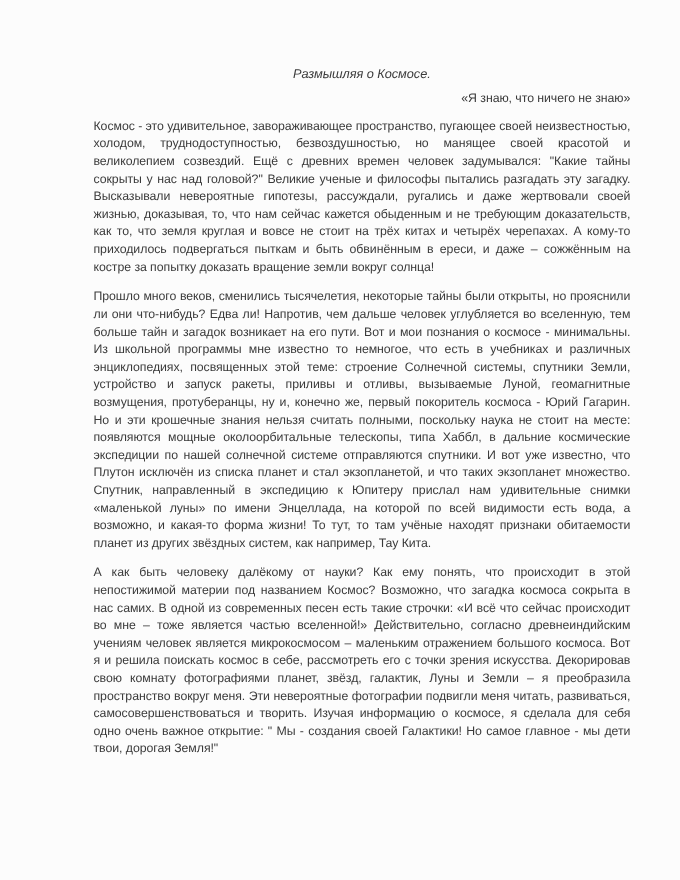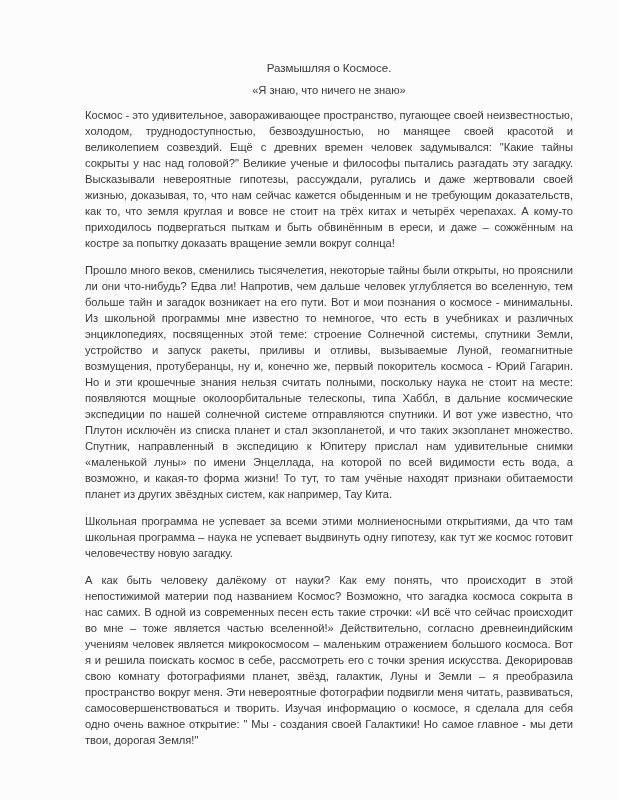--- a/index.html
+++ b/index.html
@@ -29,23 +29,24 @@
     font-size: 11.2px;
     line-height: 16px;
     letter-spacing: -0.05px;
   }
   .title {
     font-size: 11.6px;
     font-weight: 400;
     text-align: center;
     margin: 0 0 6px 0;
     line-height: 16px;
+    font-style: italic;
   }
   .epigraph {
-    text-align: center;
+    text-align: right;
     margin: 0 0 9px 0;
   }
   .attribution {
     text-align: right;
     margin: 0 0 14px 0;
   }
   .para {
     text-align: justify;
     text-justify: inter-word;
     hyphens: none;
@@ -57,16 +58,15 @@
 </style>
 </head>
 <body>
 
 <div class="page">
   <div class="content">
     <h1 class="title">Размышляя о Космосе.</h1>
     <div class="epigraph">«Я знаю, что ничего не знаю»</div>
     <p class="para">Космос - это удивительное, завораживающее пространство, пугающее своей неизвестностью, холодом, труднодоступностью, безвоздушностью, но манящее своей красотой и великолепием созвездий. Ещё с древних времен человек задумывался: "Какие тайны сокрыты у нас над головой?" Великие ученые и философы пытались разгадать эту загадку. Высказывали невероятные гипотезы, рассуждали, ругались и даже жертвовали своей жизнью, доказывая, то, что нам сейчас кажется обыденным и не требующим доказательств, как то, что земля круглая и вовсе не стоит на трёх китах и четырёх черепахах. А кому-то приходилось подвергаться пыткам и быть обвинённым в ереси, и даже – сожжённым на костре за попытку доказать вращение земли вокруг солнца!</p>
     <p class="para">Прошло много веков, сменились тысячелетия, некоторые тайны были открыты, но прояснили ли они что-нибудь? Едва ли! Напротив, чем дальше человек углубляется во вселенную, тем больше тайн и загадок возникает на его пути. Вот и мои познания о космосе - минимальны. Из школьной программы мне известно то немногое, что есть в учебниках и различных энциклопедиях, посвященных этой теме: строение Солнечной системы, спутники Земли, устройство и запуск ракеты, приливы и отливы, вызываемые Луной, геомагнитные возмущения, протуберанцы, ну и, конечно же, первый покоритель космоса - Юрий Гагарин. Но и эти крошечные знания нельзя считать полными, поскольку наука не стоит на месте: появляются мощные околоорбитальные телескопы, типа Хаббл, в дальние космические экспедиции по нашей солнечной системе отправляются спутники. И вот уже известно, что Плутон исключён из списка планет и стал экзопланетой, и что таких экзопланет множество. Спутник, направленный в экспедицию к Юпитеру прислал нам удивительные снимки «маленькой луны» по имени Энцеллада, на которой по всей видимости есть вода, а возможно, и какая-то форма жизни! То тут, то там учёные находят признаки обитаемости планет из других звёздных систем, как например, Тау Кита.</p>
-    <p class="para">Школьная программа не успевает за всеми этими молниеносными открытиями, да что там школьная программа – наука не успевает выдвинуть одну гипотезу, как тут же космос готовит человечеству новую загадку.</p>
     <p class="para">А как быть человеку далёкому от науки? Как ему понять, что происходит в этой непостижимой материи под названием Космос? Возможно, что загадка космоса сокрыта в нас самих. В одной из современных песен есть такие строчки: «И всё что сейчас происходит во мне – тоже является частью вселенной!» Действительно, согласно древнеиндийским учениям человек является микрокосмосом – маленьким отражением большого космоса. Вот я и решила поискать космос в себе, рассмотреть его с точки зрения искусства. Декорировав свою комнату фотографиями планет, звёзд, галактик, Луны и Земли – я преобразила пространство вокруг меня. Эти невероятные фотографии подвигли меня читать, развиваться, самосовершенствоваться и творить. Изучая информацию о космосе, я сделала для себя одно очень важное открытие: " Мы - создания своей Галактики! Но самое главное - мы дети твои, дорогая Земля!"</p>
   </div>
 </div>
 
 </body></html>

